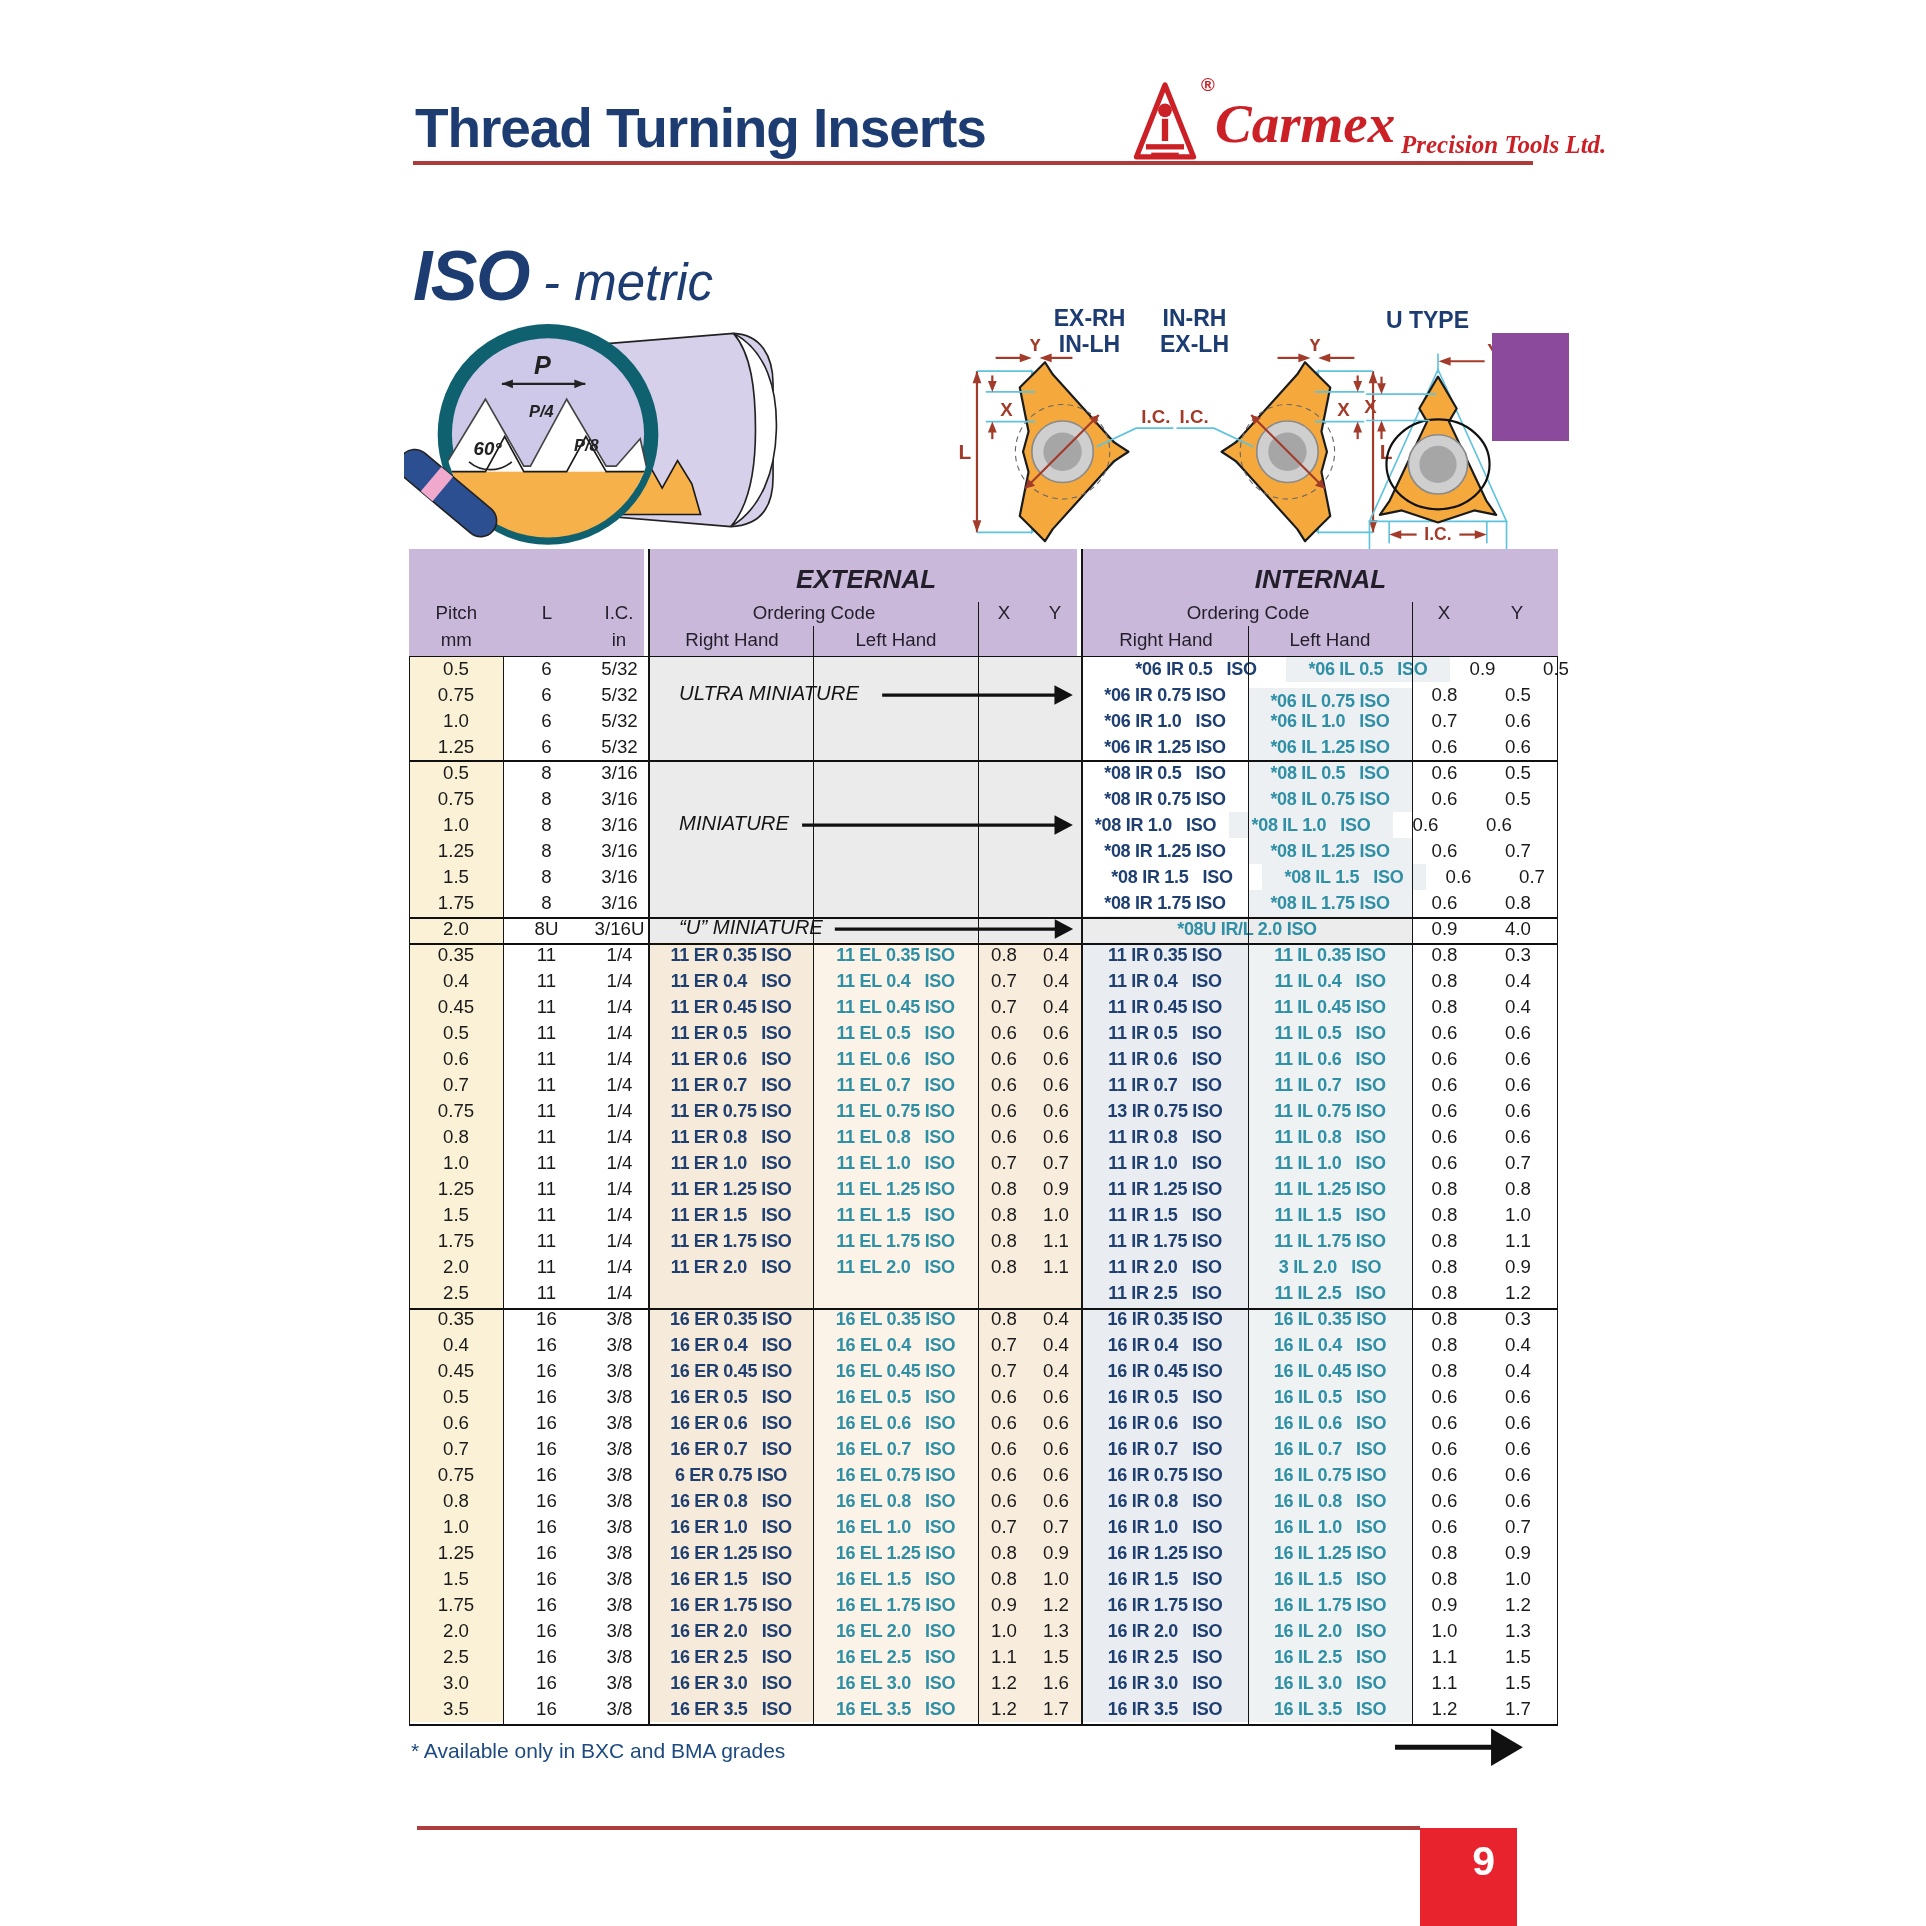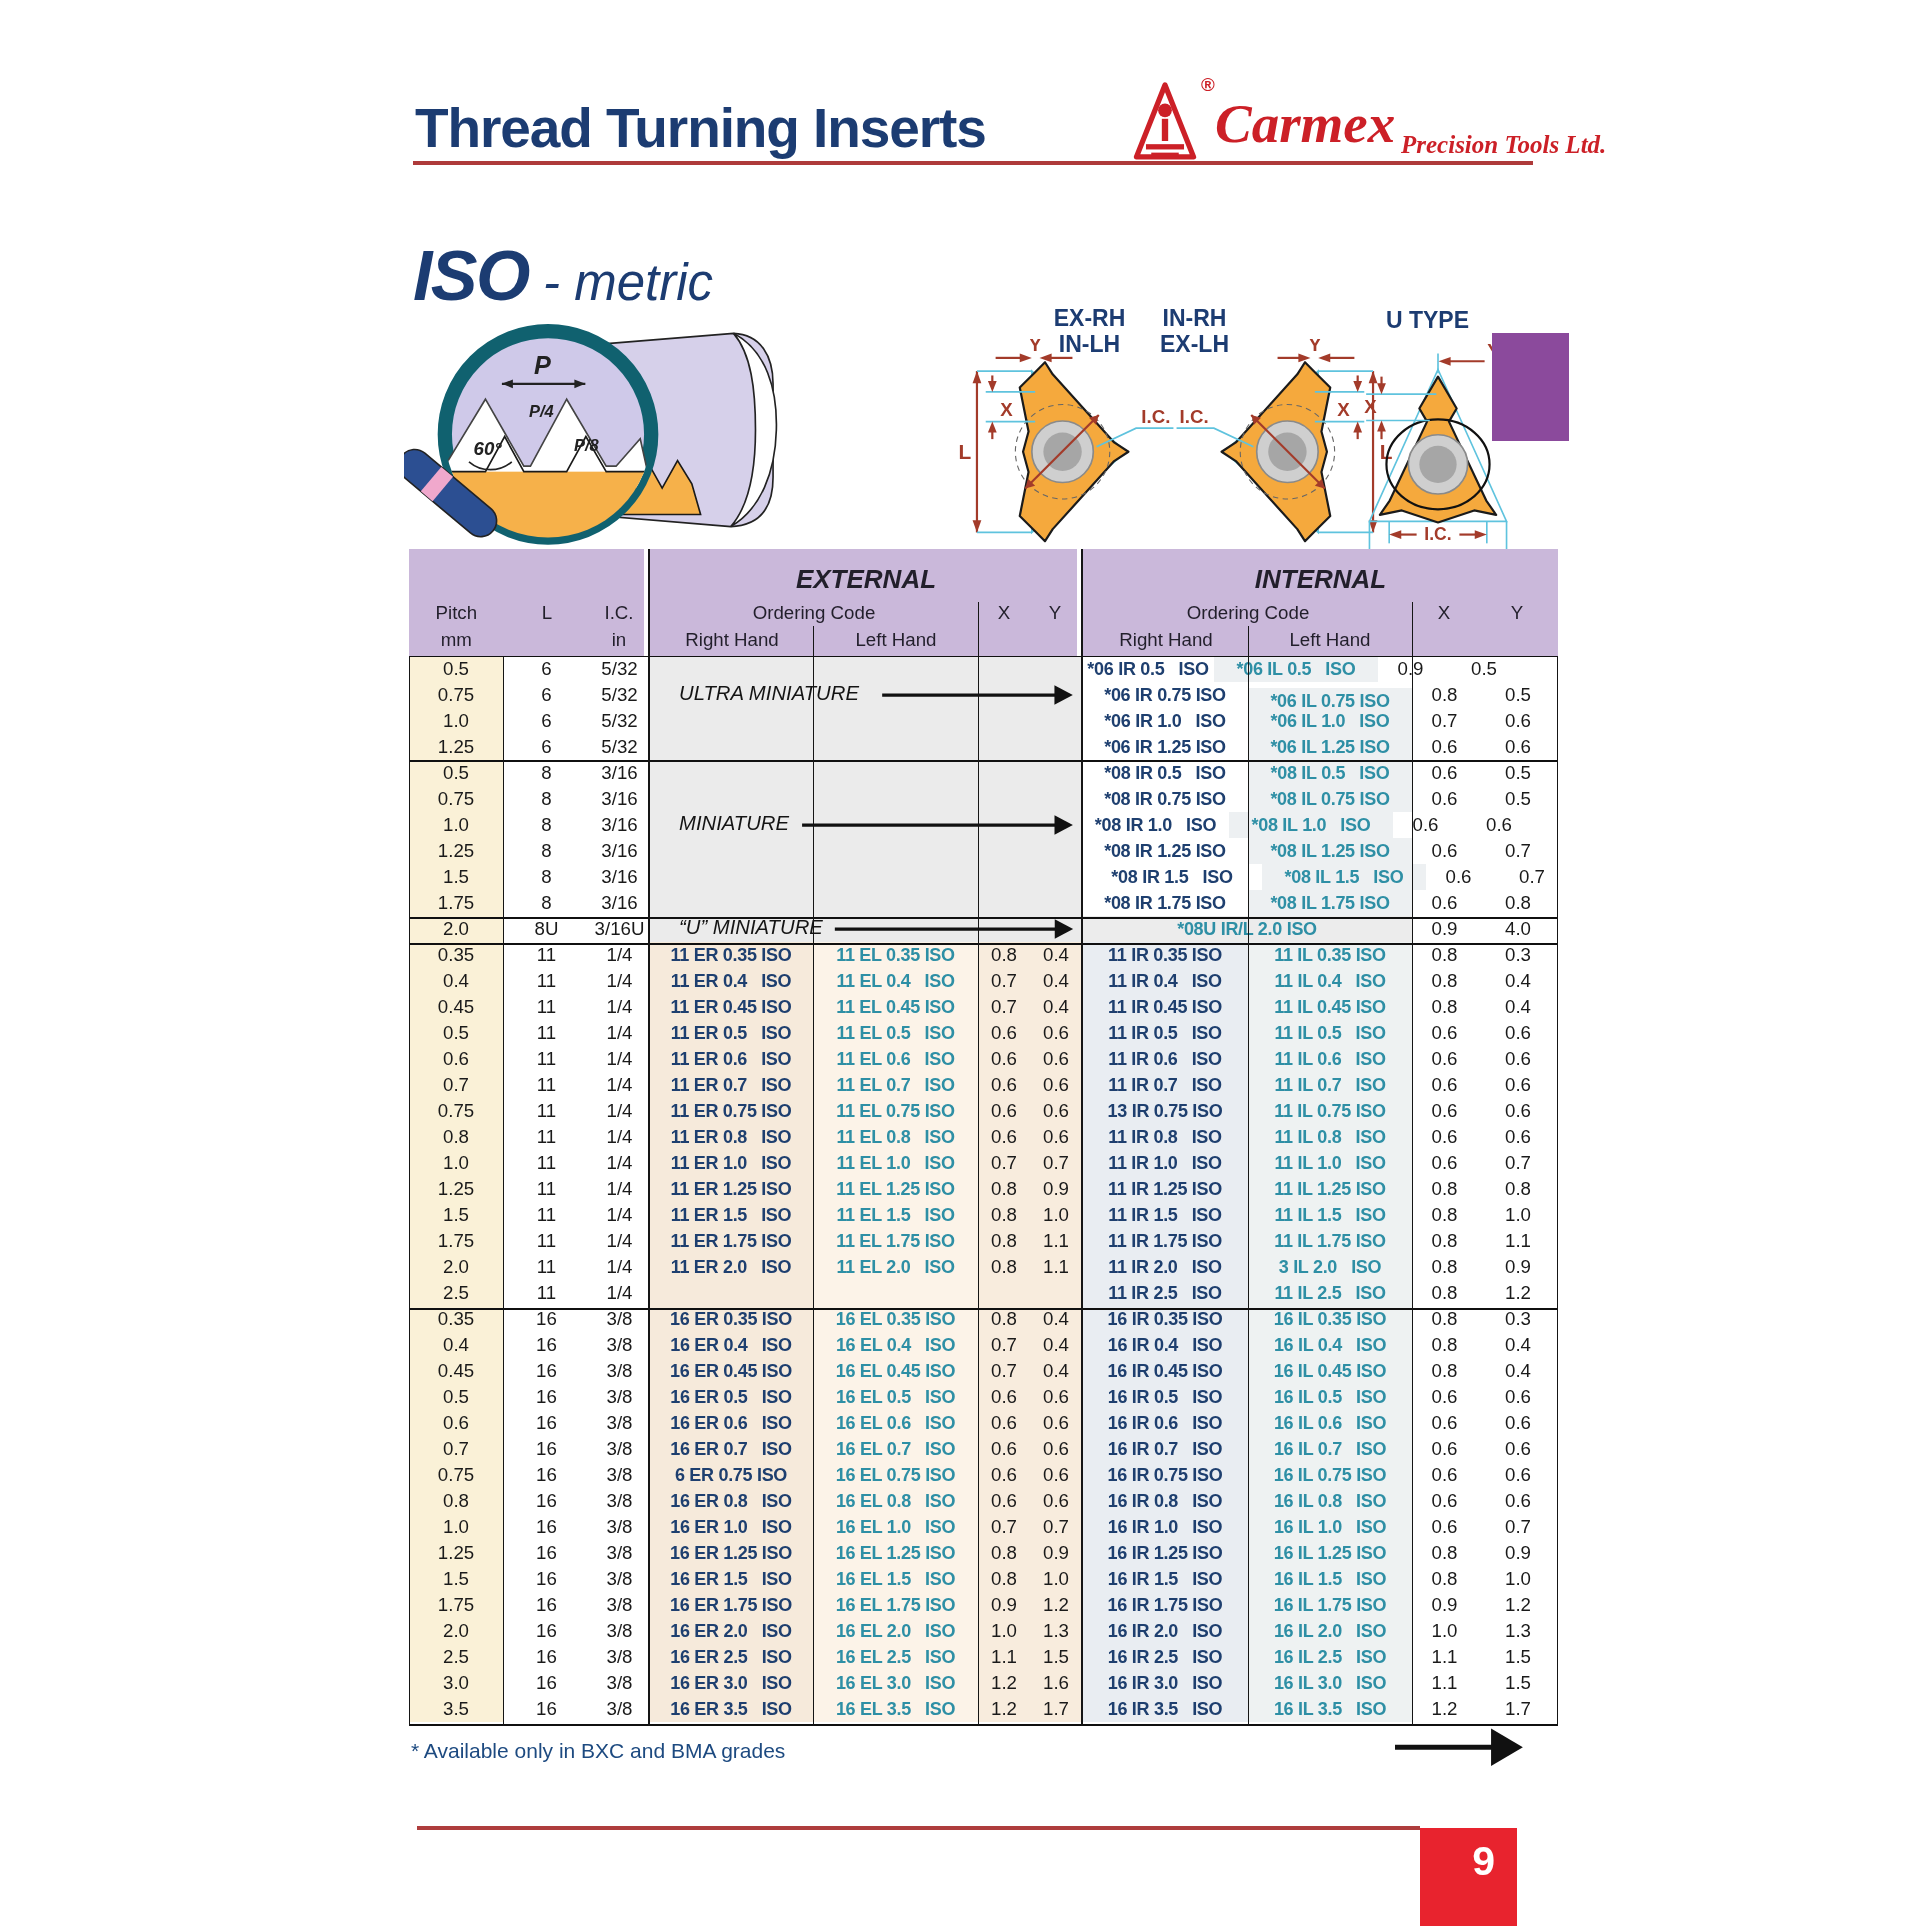--- a/index.html
+++ b/index.html
@@ -262,21 +262,21 @@
             <div class="tcell bg-pitch" style="width: 94px;">
               <span class="t-num">0.5</span>
             </div>
             <div class="tcell bg-white" style="width: 87px;">
               <span class="t-num">6</span>
             </div>
             <div class="tcell bg-white" style="width: 59px;">
               <span class="t-num">5/32</span>
             </div>
             <div class="tcell bg-extgray" style="width: 433px;"></div>
-            <div class="tcell bg-white" style="width: 132px;">
+            <div class="tcell bg-white" style="width: 180px; padding-left: 24px;">
               <span class="t-navy">*06 IR 0.5   ISO</span>
             </div>
             <div class="tcell bg-ilmini" style="width: 164px;">
               <span class="t-teal">*06 IL 0.5   ISO</span>
             </div>
             <div class="tcell bg-white" style="width: 65px;">
               <span class="t-num">0.9</span>
             </div>
             <div class="tcell bg-white" style="width: 82px;">
               <span class="t-num">0.5</span>

